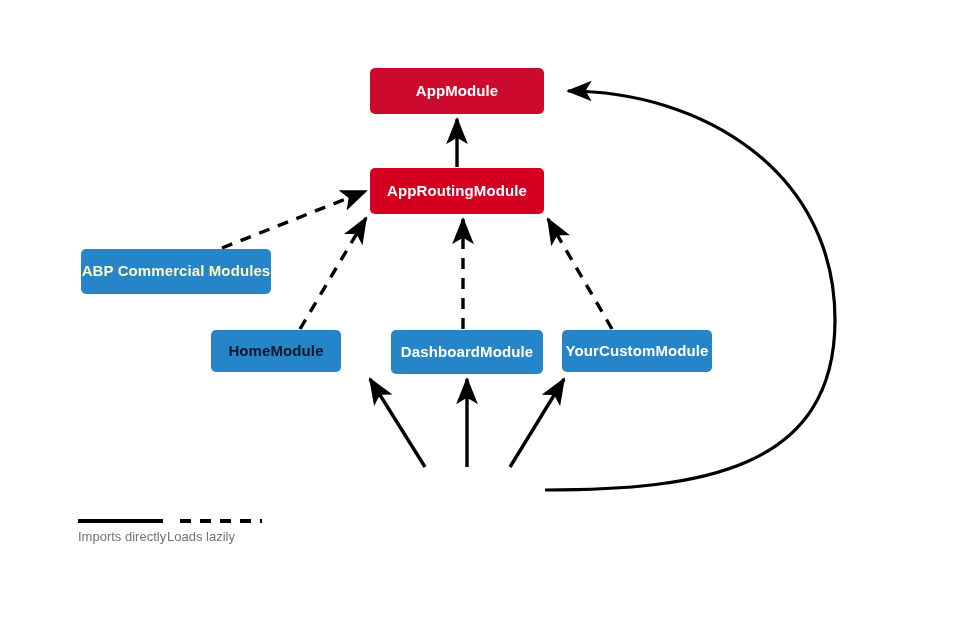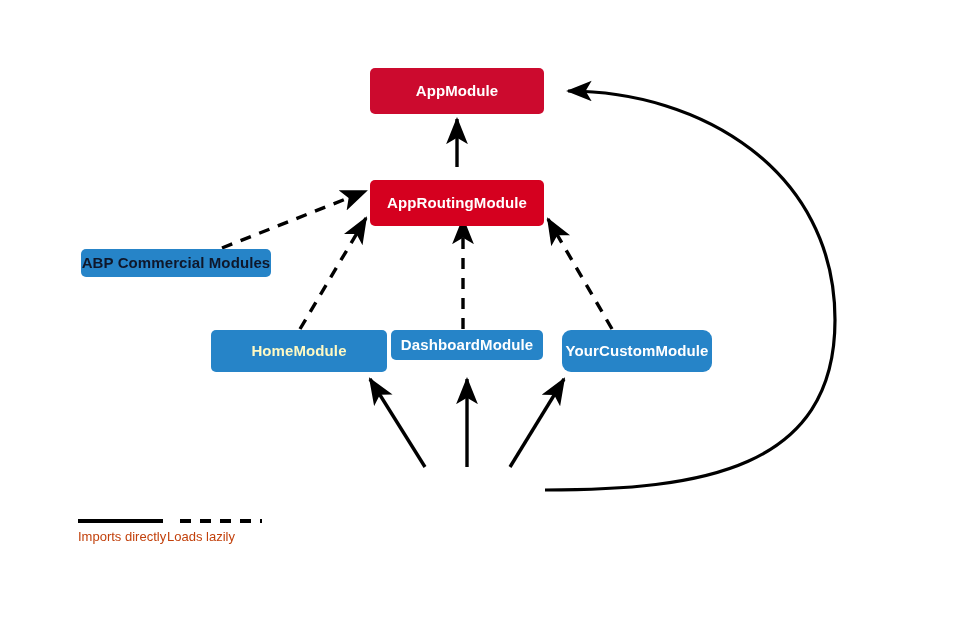--- a/index.html
+++ b/index.html
@@ -34,21 +34,21 @@
     color: #ffffff;
     font-weight: bold;
     font-size: 15px;
     letter-spacing: 0.1px;
     line-height: 1.1;
     z-index: 3;
   }
   .legend-label {
     position: absolute;
     font-size: 13px;
-    color: #c2410c;
+    color: #737373;
     font-weight: normal;
     white-space: nowrap;
     z-index: 3;
   }
 </style>
 </head>
 <body>
 
 <div id="canvas">
 
@@ -81,37 +81,37 @@
     <line x1="612" y1="329" x2="548" y2="219" stroke="#000000" stroke-width="3.4" stroke-dasharray="11,9" marker-end="url(#arrowhead-dashed)"></line>
 
     <line x1="78" y1="521" x2="163" y2="521" stroke="#000000" stroke-width="4"></line>
     <line x1="180" y1="521" x2="262" y2="521" stroke="#000000" stroke-width="4" stroke-dasharray="11,9"></line>
   </svg>
 
   <div class="node" style="left: 370px; top: 68px; width: 174px; height: 46px; background: rgb(204, 10, 46); color: rgb(255, 255, 255);">
     <span>AppModule</span>
   </div>
 
-  <div class="node" style="left: 370px; top: 180px; width: 174px; height: 46px; background: rgb(213, 0, 31); color: rgb(255, 255, 255);">
+  <div class="node" style="left: 370px; top: 168px; width: 174px; height: 46px; background: rgb(213, 0, 31); color: rgb(255, 255, 255);">
     <span>AppRoutingModule</span>
   </div>
 
-  <div class="node" style="left: 81px; top: 249px; width: 190px; height: 28px; background: rgb(38, 132, 200); color: #0f172a;">
+  <div class="node" style="left: 81px; top: 249px; width: 190px; height: 45px; background: rgb(38, 132, 200); color: #fef9c3;">
     <span>ABP Commercial Modules</span>
   </div>
 
-  <div class="node" style="left: 211px; top: 330px; width: 176px; height: 42px; background: rgb(38, 132, 200); color: #fef9c3;">
+  <div class="node" style="left: 211px; top: 330px; width: 130px; height: 42px; background: rgb(38, 132, 200); color: #0f172a;">
     <span>HomeModule</span>
   </div>
 
-  <div class="node" style="left: 391px; top: 330px; width: 152px; height: 30px; background: rgb(38, 132, 200); color: rgb(255, 255, 255);">
+  <div class="node" style="left: 391px; top: 330px; width: 152px; height: 44px; background: rgb(38, 132, 200); color: rgb(255, 255, 255);">
     <span>DashboardModule</span>
   </div>
 
-  <div class="node" style="left: 562px; top: 330px; width: 150px; height: 42px; background: rgb(38, 132, 200); color: rgb(255, 255, 255); border-radius: 9px;">
+  <div class="node" style="left: 562px; top: 330px; width: 150px; height: 42px; background: rgb(38, 132, 200); color: rgb(255, 255, 255);">
     <span>YourCustomModule</span>
   </div>
 
 
   <div class="legend-label" style="left:78px; top:529px;">Imports directly</div>
 
   <div class="legend-label" style="left:167px; top:529px;">Loads lazily</div>
 
 </div>
 

